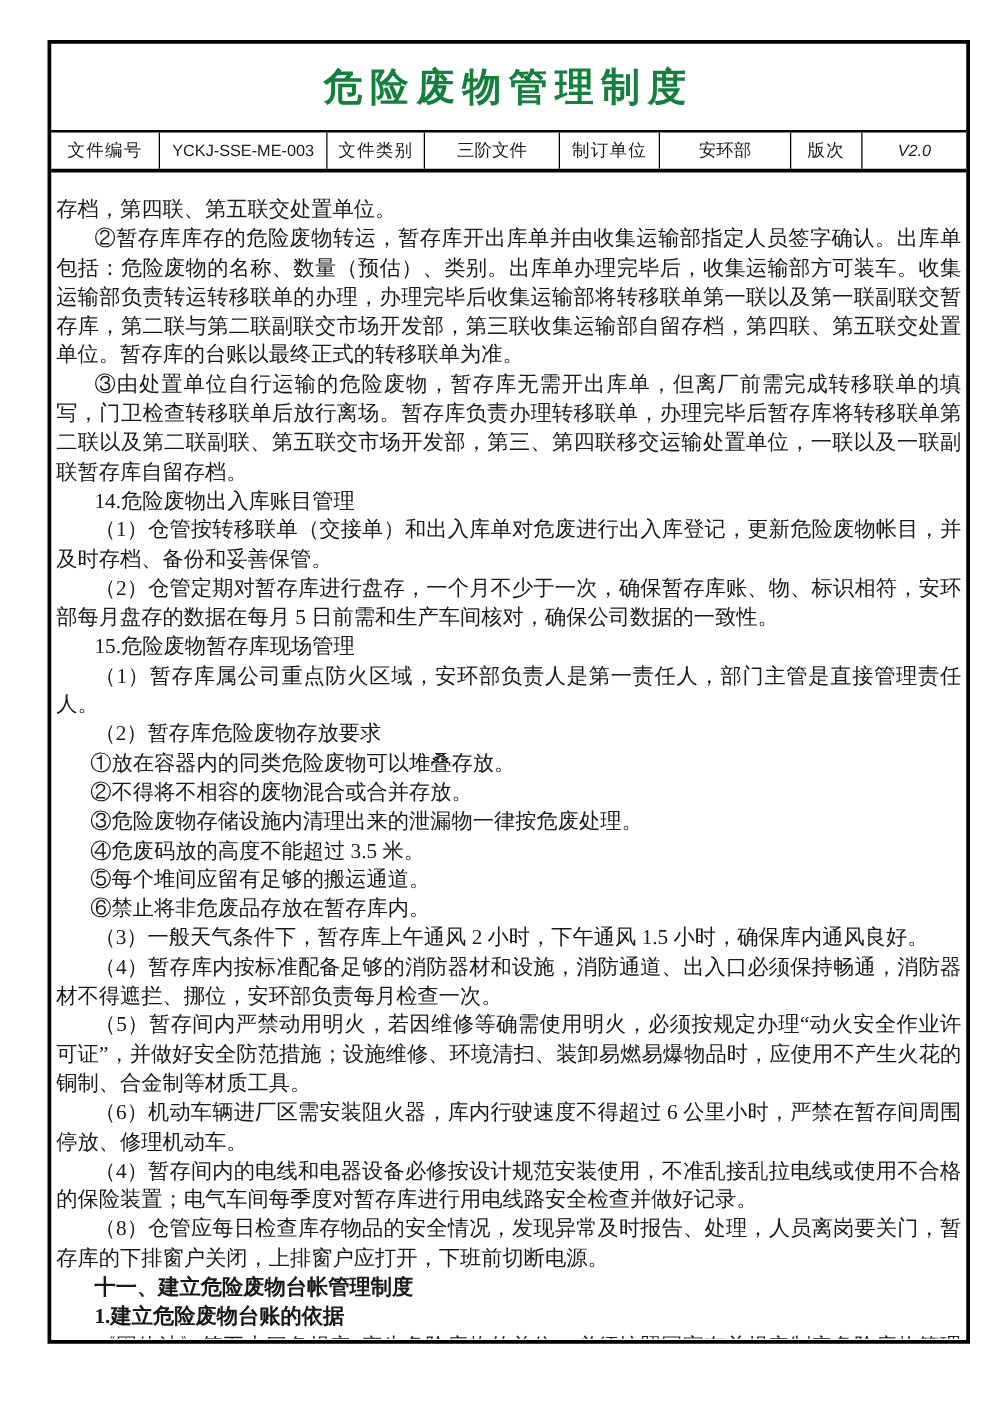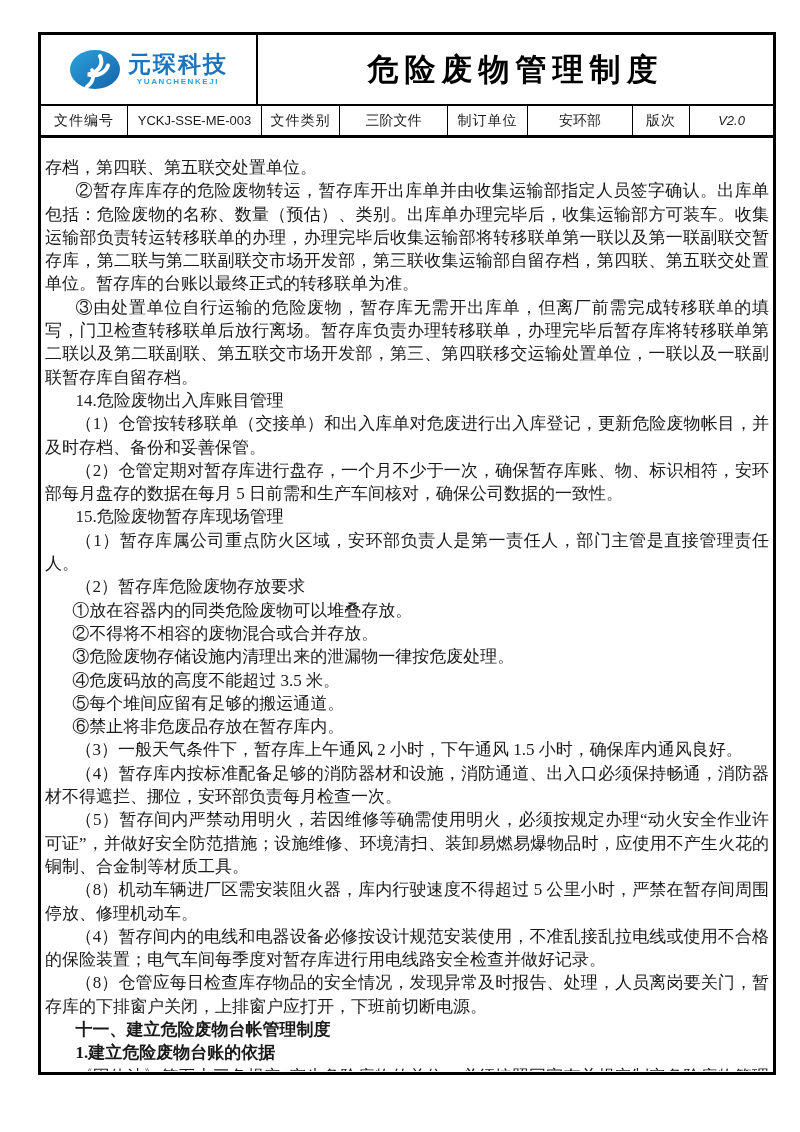--- a/index.html
+++ b/index.html
@@ -21,21 +21,21 @@
   .brand { display:flex; flex-direction:column; align-items:center; line-height:1; }
   .brand-cn {
     font-family:"Liberation Sans", sans-serif; font-weight:bold;
     font-size:23px; color:#1c75bc; letter-spacing:2px;
   }
   .brand-en {
     font-family:"Liberation Sans", sans-serif; font-weight:bold;
     font-size:8px; color:#2da0dc; letter-spacing:1.6px; margin-top:2px;
   }
   .title-cell { flex:1; display:flex; align-items:center; justify-content:center; }
-  .doc-title { font-size:31px; font-weight:bold; letter-spacing:6px; color:#000000; }
+  .doc-title { font-size:31px; font-weight:bold; letter-spacing:6px; color:#15803d; }
   
   .header-row2 {
     display:flex; height:32px; box-sizing:border-box; border-bottom:3px solid #000;
     align-items:stretch; font-size:14px;
   }
   .hcell {
     display:flex; align-items:center; justify-content:center;
     box-sizing:border-box; border-right:1.5px solid #000; text-align:center;
   }
   .hcell.last { border-right:none;font-style:italic; }
@@ -59,37 +59,20 @@
   .indent-sm { text-indent:1.6em; }
   .bold { font-weight:bold; }
   .logo-svg { display:block; }
 </style>
 </head>
 <body>
 
 <div class="page-frame">
 
   <div class="header-row1">
-    <div class="logo-cell">
-      <svg class="logo-svg" width="52" height="41" viewBox="0 0 52 41">
-        <defs>
-          <linearGradient id="lg" x1="0" y1="0" x2="1" y2="1">
-            <stop offset="0" stop-color="#2ba2dc"></stop>
-            <stop offset="1" stop-color="#1563ab"></stop>
-          </linearGradient>
-        </defs>
-        <ellipse cx="26" cy="20.5" rx="25" ry="19.5" fill="url(#lg)"></ellipse>
-        <path d="M31 7 c4 8 -1 16 -12 18.5 c9 2.5 18 -2 20 -9" fill="none" stroke="#ffffff" stroke-width="4" stroke-linecap="round"></path>
-        <path d="M23 21 c2.5 7 0.5 13 -5.5 17" fill="none" stroke="#ffffff" stroke-width="3.5" stroke-linecap="round"></path>
-      </svg>
-      <div class="brand">
-        <div class="brand-cn">元琛科技</div>
-        <div class="brand-en">YUANCHENKEJI</div>
-      </div>
-    </div>
     <div class="title-cell">
       <span class="doc-title">危险废物管理制度</span>
     </div>
   </div>
 
   <div class="header-row2">
     <div class="hcell w-doclabel hlabel">文件编号</div>
     <div class="hcell w-docno mono-val">YCKJ-SSE-ME-003</div>
     <div class="hcell w-catlabel hlabel">文件类别</div>
     <div class="hcell w-cat">三阶文件</div>
@@ -111,21 +94,21 @@
     <p class="indent">（2）暂存库危险废物存放要求</p>
     <p class="indent-sm">①放在容器内的同类危险废物可以堆叠存放。</p>
     <p class="indent-sm">②不得将不相容的废物混合或合并存放。</p>
     <p class="indent-sm">③危险废物存储设施内清理出来的泄漏物一律按危废处理。</p>
     <p class="indent-sm">④危废码放的高度不能超过 3.5 米。</p>
     <p class="indent-sm">⑤每个堆间应留有足够的搬运通道。</p>
     <p class="indent-sm">⑥禁止将非危废品存放在暂存库内。</p>
     <p class="indent">（3）一般天气条件下，暂存库上午通风 2 小时，下午通风 1.5 小时，确保库内通风良好。</p>
     <p class="indent">（4）暂存库内按标准配备足够的消防器材和设施，消防通道、出入口必须保持畅通，消防器材不得遮拦、挪位，安环部负责每月检查一次。</p>
     <p class="indent">（5）暂存间内严禁动用明火，若因维修等确需使用明火，必须按规定办理“动火安全作业许可证”，并做好安全防范措施；设施维修、环境清扫、装卸易燃易爆物品时，应使用不产生火花的铜制、合金制等材质工具。</p>
-    <p class="indent">（8）机动车辆进厂区需安装阻火器，库内行驶速度不得超过 5 公里小时，严禁在暂存间周围停放、修理机动车。</p>
+    <p class="indent">（6）机动车辆进厂区需安装阻火器，库内行驶速度不得超过 6 公里小时，严禁在暂存间周围停放、修理机动车。</p>
     <p class="indent">（4）暂存间内的电线和电器设备必修按设计规范安装使用，不准乱接乱拉电线或使用不合格的保险装置；电气车间每季度对暂存库进行用电线路安全检查并做好记录。</p>
     <p class="indent">（8）仓管应每日检查库存物品的安全情况，发现异常及时报告、处理，人员离岗要关门，暂存库的下排窗户关闭，上排窗户应打开，下班前切断电源。</p>
     <p class="indent bold">十一、建立危险废物台帐管理制度</p>
     <p class="indent bold">1.建立危险废物台账的依据</p>
     <p class="indent">《固体法》第五十三条规定“产生危险废物的单位，必须按照国家有关规定制定危险废物管理计划，并向所在地县级以上地方人民政府环境保护行政主管部门申报危险废物的种类、生产量、流向、储存、</p>
   </div>
 
 </div>
 
 </body></html>

